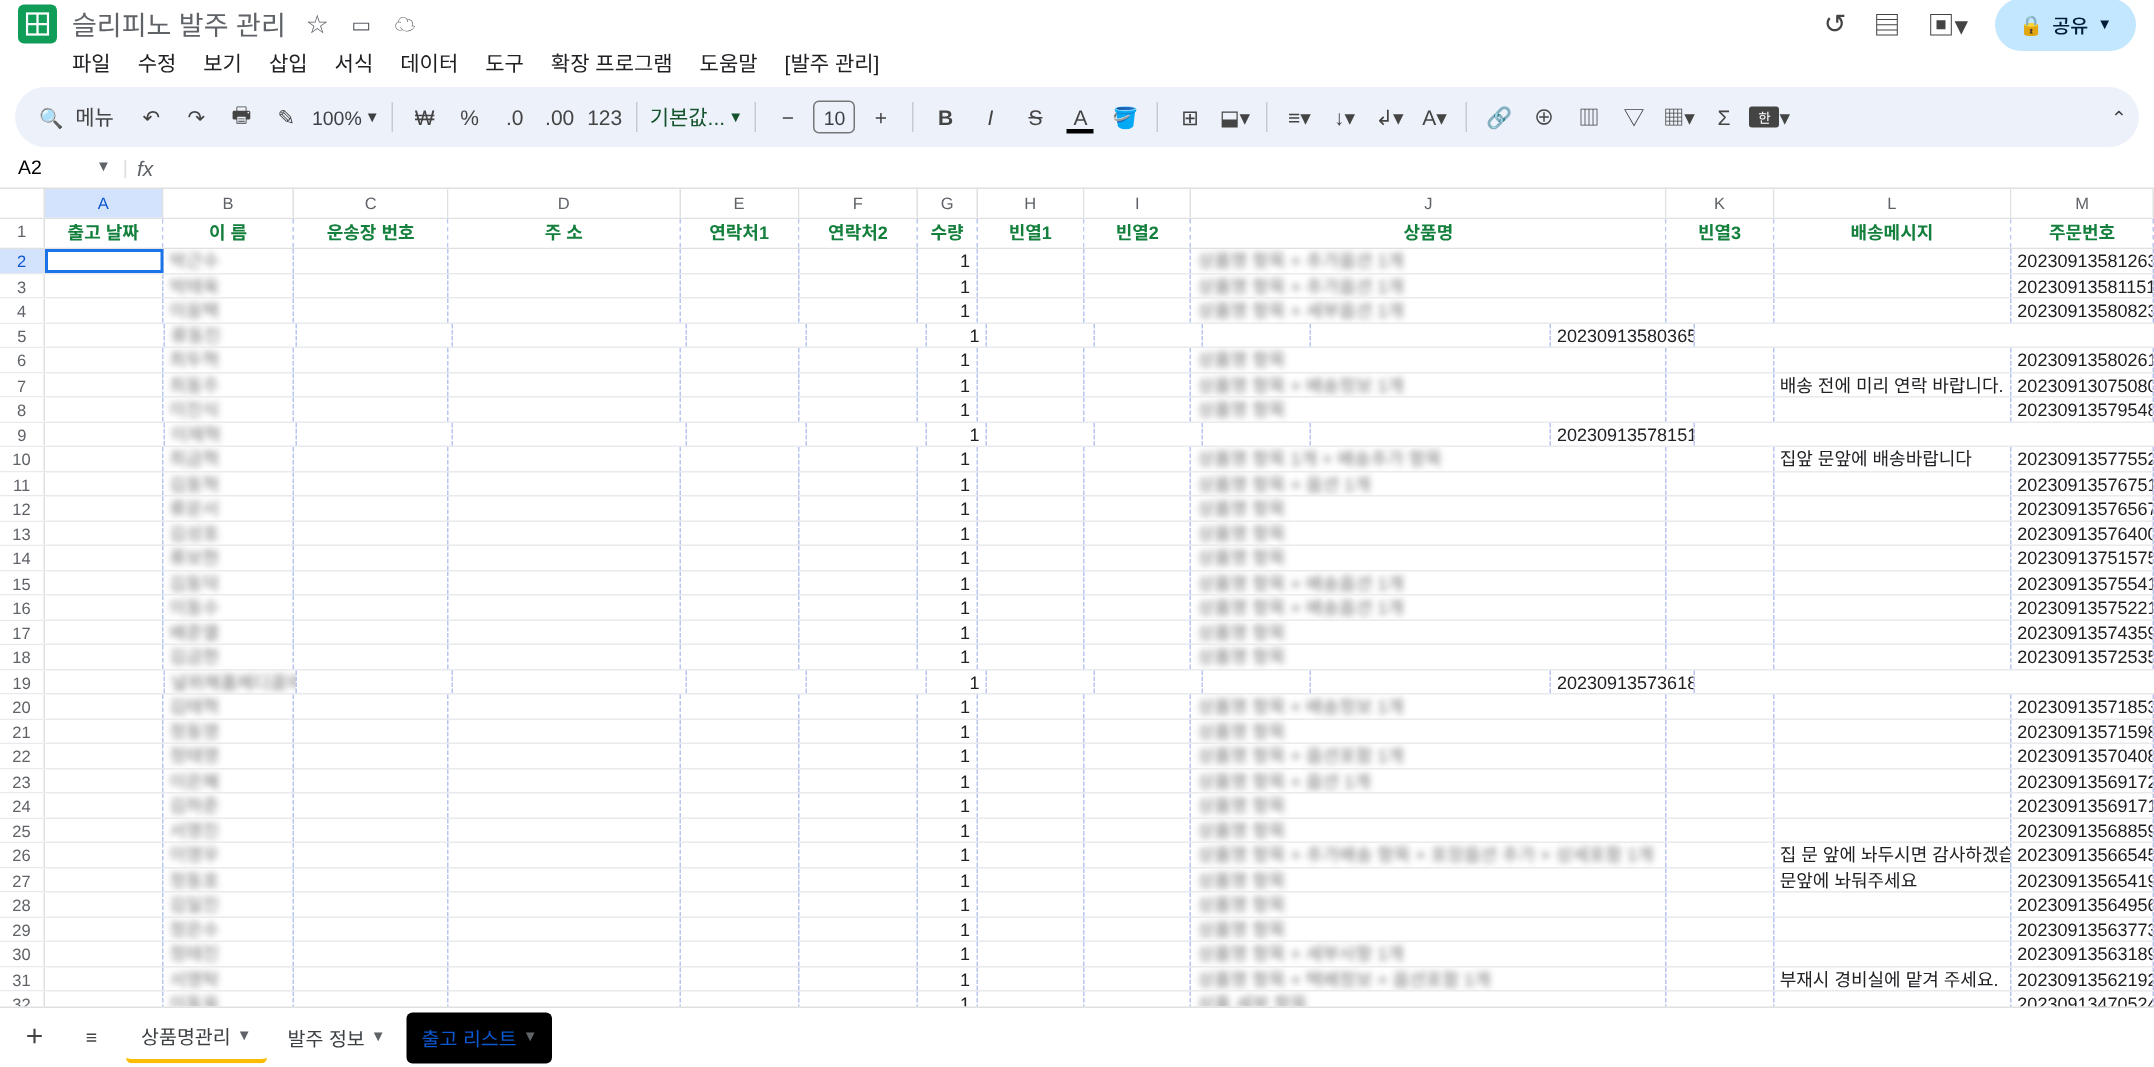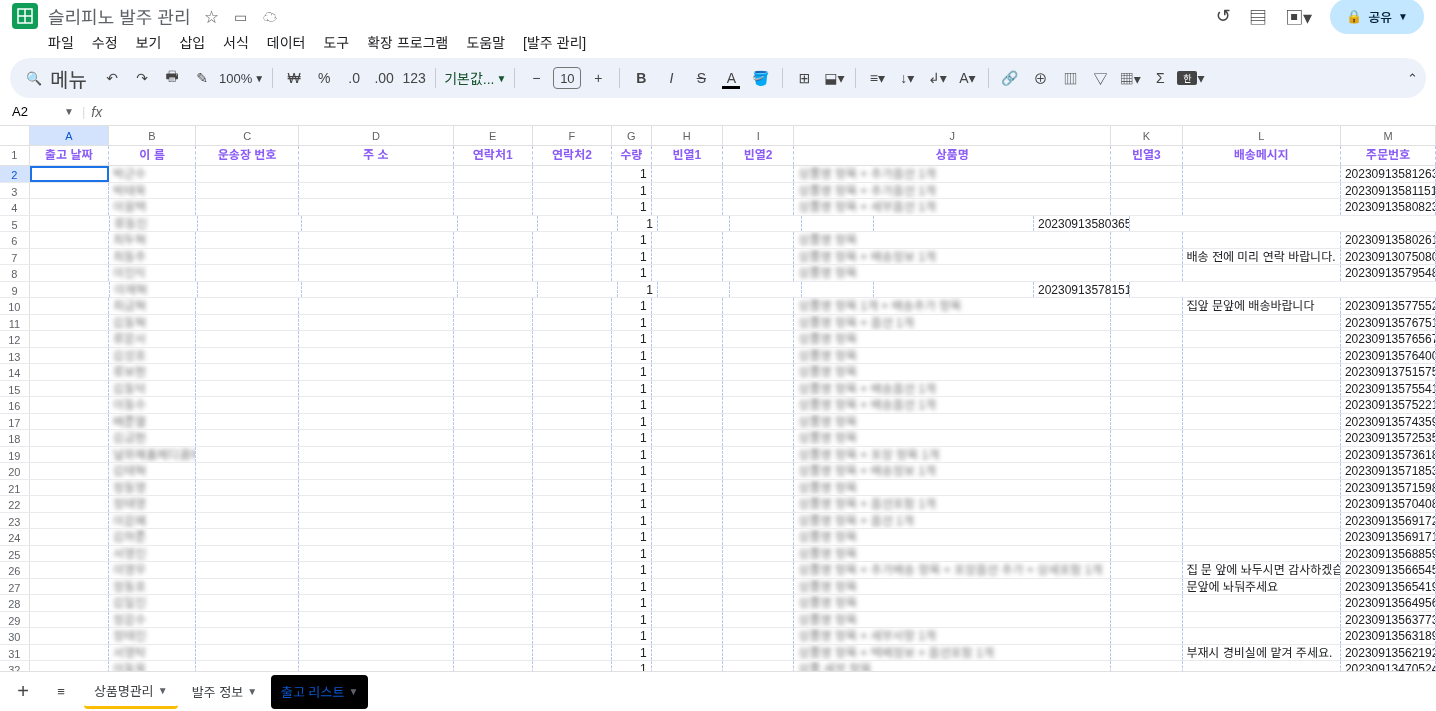--- a/index.html
+++ b/index.html
@@ -9,21 +9,21 @@
 .doc-title{color:#5f6368;font-size:18px;margin-right:8px}
 .title-icons span{margin:0 6px;color:#5f6368;cursor:pointer;font-size:14px}
 .spacer{flex:1}
 .right-icons{display:flex;align-items:center;gap:18px}
 .right-icons .ricon{color:#444;font-size:18px;cursor:pointer}
 .share-btn{background:#c2e7ff;border-radius:20px;padding:8px 16px;display:flex;align-items:center;gap:6px;color:#001d35;font-weight:500;cursor:pointer}
 .menubar{display:flex;align-items:center;padding:0 12px 6px 48px;gap:18px;font-size:14px;color:#202124}
 .menubar span{cursor:pointer}
 .toolbar-wrap{background:#edf2fa;margin:0 10px;border-radius:24px;padding:4px 8px;display:flex;align-items:center;gap:4px;height:40px}
 .tb-search{display:flex;align-items:center;gap:8px;padding:4px 8px;color:#444}
-.tb-search-text{color:#444;font-size:20px}
+.tb-search-text{color:#444;font-size:14px}
 .tb-sep{width:1px;height:20px;background:#c7cbd1;margin:0 4px}
 .tb-btn{min-width:26px;height:26px;display:flex;align-items:center;justify-content:center;color:#444;cursor:pointer;border-radius:4px;font-size:14px}
 .zoom{display:flex;align-items:center;gap:2px}
 .fontfmt{display:flex;align-items:center;gap:2px;color:#14532d;font-size:14px}
 .fs-box{border:1px solid #747775;border-radius:4px;width:28px;height:22px;display:flex;align-items:center;justify-content:center;font-size:13px}
 .text-color{position:relative}
 .text-color::after{content:"";position:absolute;bottom:2px;left:4px;right:4px;height:3px;background:#000}
 .ins-ctrl{background:#444;color:#fff;width:20px;height:14px;border-radius:2px;font-size:9px;display:flex;align-items:center;justify-content:center}
 .expand-up{margin-left:auto;color:#444;cursor:pointer}
 .formula-bar{display:flex;align-items:center;padding:4px 8px;border-bottom:1px solid #e0e0e0;height:28px}
@@ -31,21 +31,21 @@
 .name-dd{color:#5f6368;font-size:10px;margin-right:8px}
 .fx{color:#5f6368;font-style:italic;font-size:14px;margin-left:6px}
 .sheet{position:relative;height:560px;overflow:hidden}
 .colhdr{display:flex;height:20px;background:#fff;border-bottom:1px solid #e0e0e0}
 .corner{width:30px;border-right:1px solid #e0e0e0;background:#fff}
 .ch{border-right:1px solid #e0e0e0;text-align:center;font-size:11px;color:#5f6368;line-height:20px;background:#fff}
 .ch.sel{background:#d3e3fd;color:#0b57d0}
 .hdr-row{display:flex;height:20px;background:#fff;border-bottom:1px solid #e0e0e0}
 .rn{width:30px;border-right:1px solid #e0e0e0;text-align:center;font-size:11px;color:#5f6368;line-height:18px;background:#fff}
 .rn.sel{background:#d3e3fd;color:#0b57d0}
-.hc{border-right:1px dashed #b8c5f0;font-size:12px;text-align:center;line-height:18px;font-weight:bold;color:#8b5cf6;background:#fff}
+.hc{border-right:1px dashed #b8c5f0;font-size:12px;text-align:center;line-height:18px;font-weight:bold;color:#15803d;background:#fff}
 .row{display:flex;height:16.5px;border-bottom:1px solid #e8eaed}
 .cell{border-right:1px dashed #b8c5f0;font-size:12px;padding:0 4px;line-height:16px;overflow:hidden;white-space:nowrap;color:#202124}
 .cell.num{text-align:right}
 .cell.blur{color:transparent;text-shadow:0 0 4px rgba(80,80,80,.8)}
 .cell.active{outline:2px solid #1a73e8;outline-offset:-2px;background:#fff}
 .wA{width:80px}.wB{width:88px}.wC{width:104px}.wD{width:156px}.wE{width:80px}.wF{width:80px}.wG{width:40px}.wH{width:72px}.wI{width:72px}.wJ{width:320px}.wK{width:72px}.wL{width:160px}.wM{width:96px}
 .bottom{position:absolute;bottom:0;left:0;right:0;display:flex;align-items:center;padding:4px 8px;border-top:1px solid #e0e0e0;background:#fff;height:40px;gap:8px}
 .addtab{width:30px;height:30px;display:flex;align-items:center;justify-content:center;color:#444;font-size:20px;cursor:pointer}
 .alltabs{width:30px;height:30px;display:flex;align-items:center;justify-content:center;color:#444;cursor:pointer}
 .tab{padding:6px 10px;font-size:13px;color:#3c4043;display:flex;align-items:center;gap:4px;cursor:pointer;border-radius:4px}
@@ -472,21 +472,20 @@
         <div class="rn">19</div>
         <div class="cell wA"></div>
         <div class="cell wB blur">널위해홈메디콤에취향에맞남</div>
         <div class="cell wC"></div>
         <div class="cell wD"></div>
         <div class="cell wE"></div>
         <div class="cell wF"></div>
         <div class="cell wG num">1</div>
         <div class="cell wH"></div>
         <div class="cell wI"></div>
-        <div class="cell wJ blur">상품명 항목 + 포장 항목 1개</div>
         <div class="cell wK"></div>
         <div class="cell wL"></div>
         <div class="cell wM num">2023091357361860</div>
       </div>
       <div class="row">
         <div class="rn">20</div>
         <div class="cell wA"></div>
         <div class="cell wB blur">김태혁</div>
         <div class="cell wC"></div>
         <div class="cell wD"></div>

